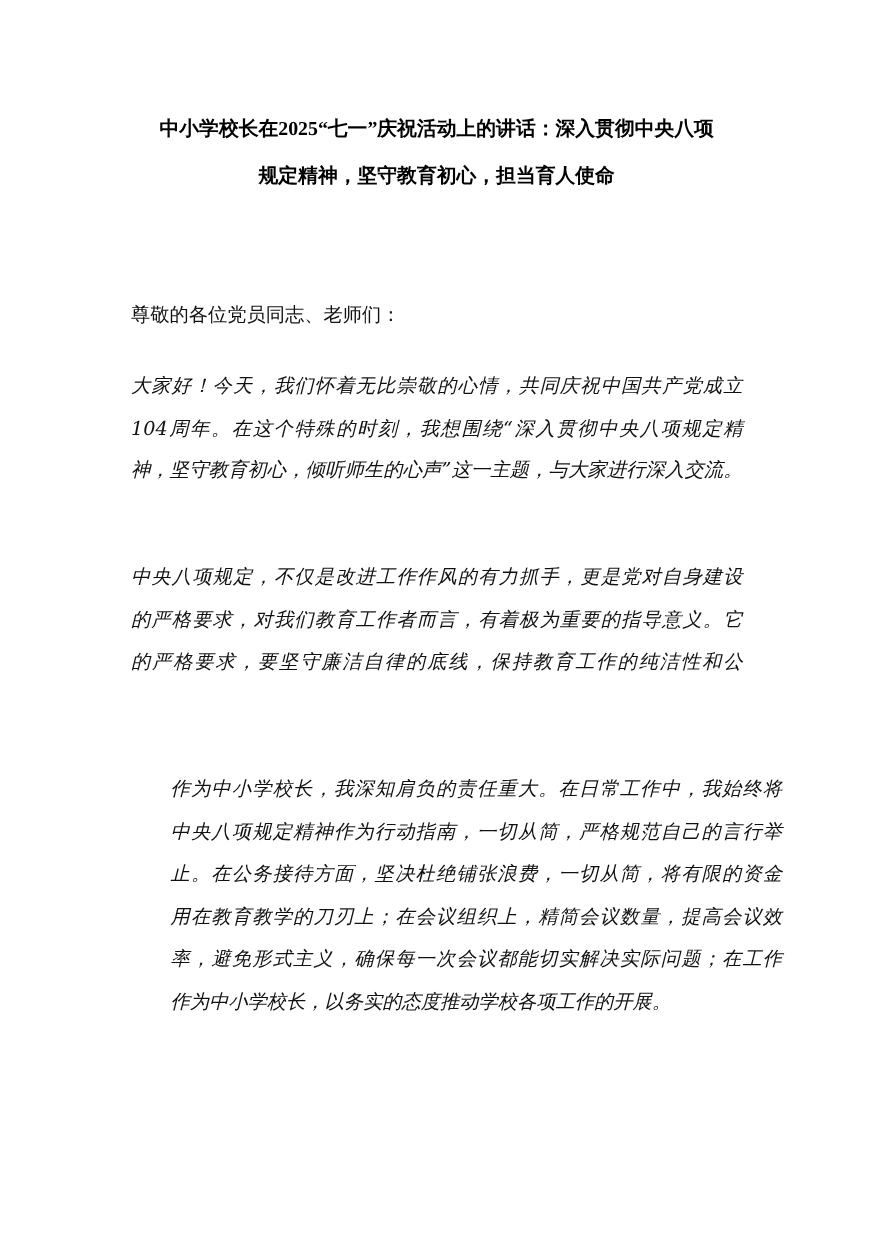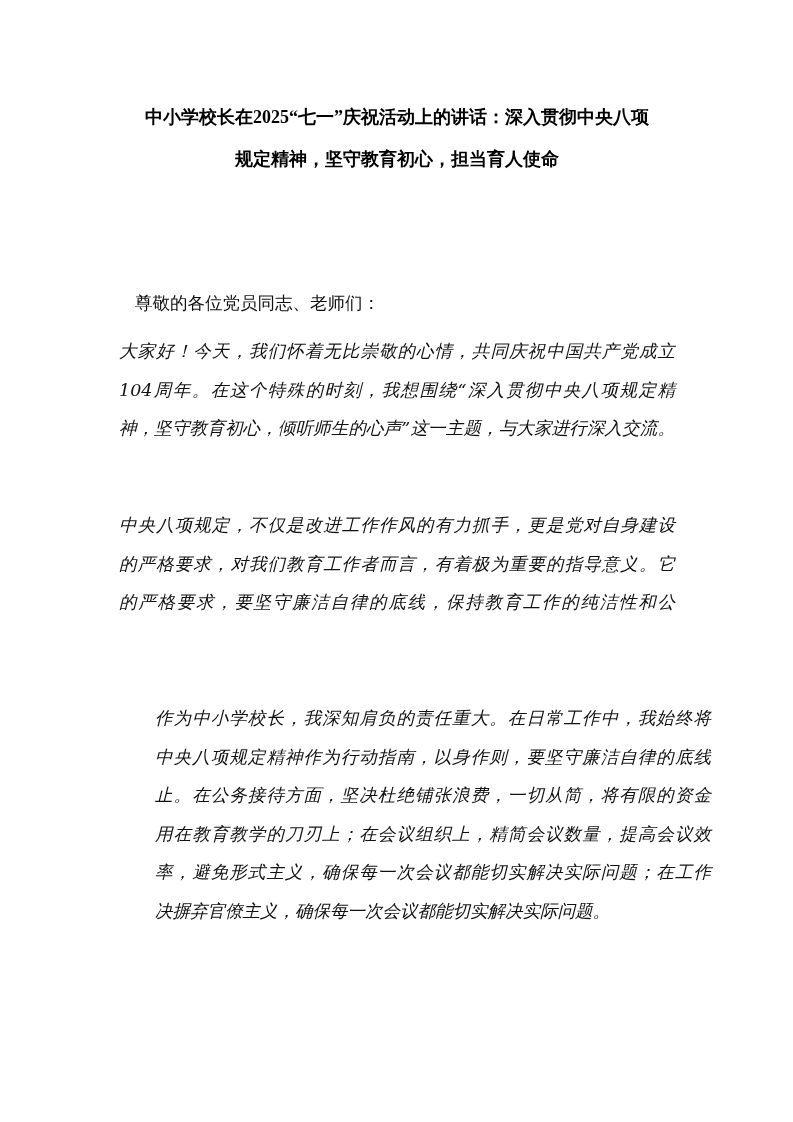--- a/index.html
+++ b/index.html
@@ -26,21 +26,21 @@
       font-weight: bold;
       font-size: 18px;
       line-height: 42px;
       text-align: center;
       margin: 0;
       color: #000000;
       letter-spacing: 0px;
     }
     .title .line { display: block; white-space: nowrap; }
     .salutation {
-      margin: 16px;
+      margin: 0;
       position: absolute;
       top: 172px;
       left: 0;
       font-size: 17.5px;
       line-height: 38px;
       white-space: nowrap;
     }
     .para {
       position: absolute;
       left: 0;
@@ -82,19 +82,19 @@
   </div>
 
   <div class="para p2">
     <span class="line">中央八项规定，不仅是改进工作作风的有力抓手，更是党对自身建设</span>
     <span class="line">的严格要求，对我们教育工作者而言，有着极为重要的指导意义。它</span>
     <span class="line">的严格要求，要坚守廉洁自律的底线，保持教育工作的纯洁性和公</span>
   </div>
 
   <div class="para p3">
     <span class="line">作为中小学校长，我深知肩负的责任重大。在日常工作中，我始终将</span>
-    <span class="line">中央八项规定精神作为行动指南，以身作则，要坚守廉洁自律的底线</span>
+    <span class="line">中央八项规定精神作为行动指南，一切从简，严格规范自己的言行举</span>
     <span class="line">止。在公务接待方面，坚决杜绝铺张浪费，一切从简，将有限的资金</span>
     <span class="line">用在教育教学的刀刃上；在会议组织上，精简会议数量，提高会议效</span>
     <span class="line">率，避免形式主义，确保每一次会议都能切实解决实际问题；在工作</span>
-    <span class="line last">决摒弃官僚主义，确保每一次会议都能切实解决实际问题。</span>
+    <span class="line last">作为中小学校长，以务实的态度推动学校各项工作的开展。</span>
   </div>
 </div>
 
 </body></html>

